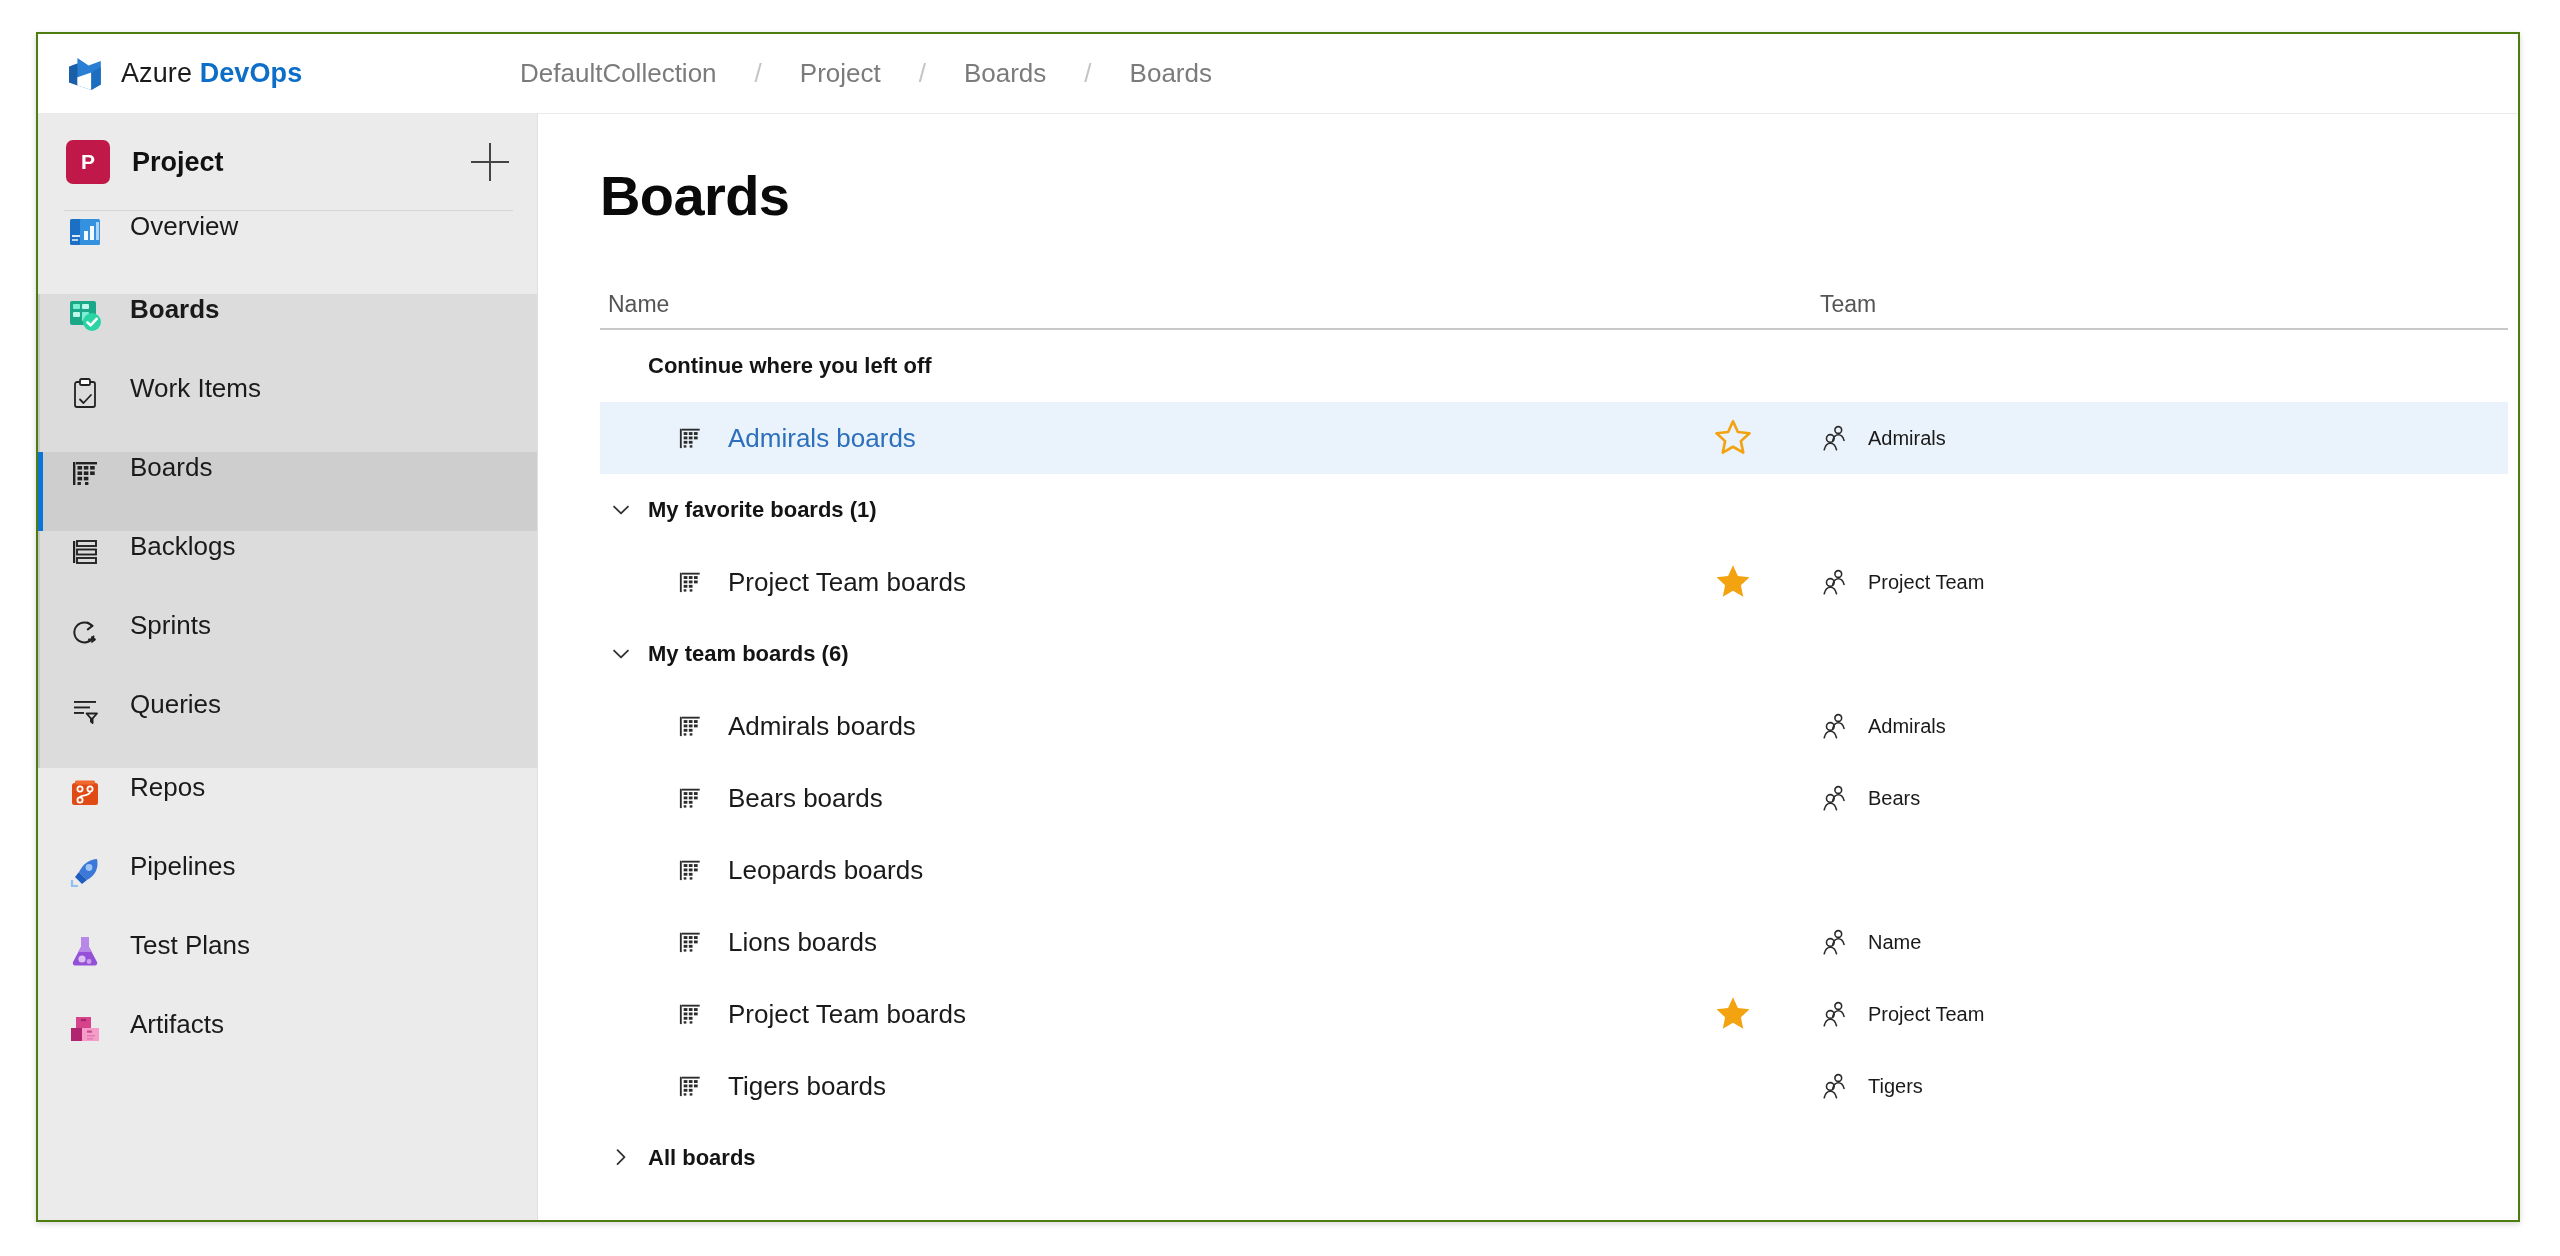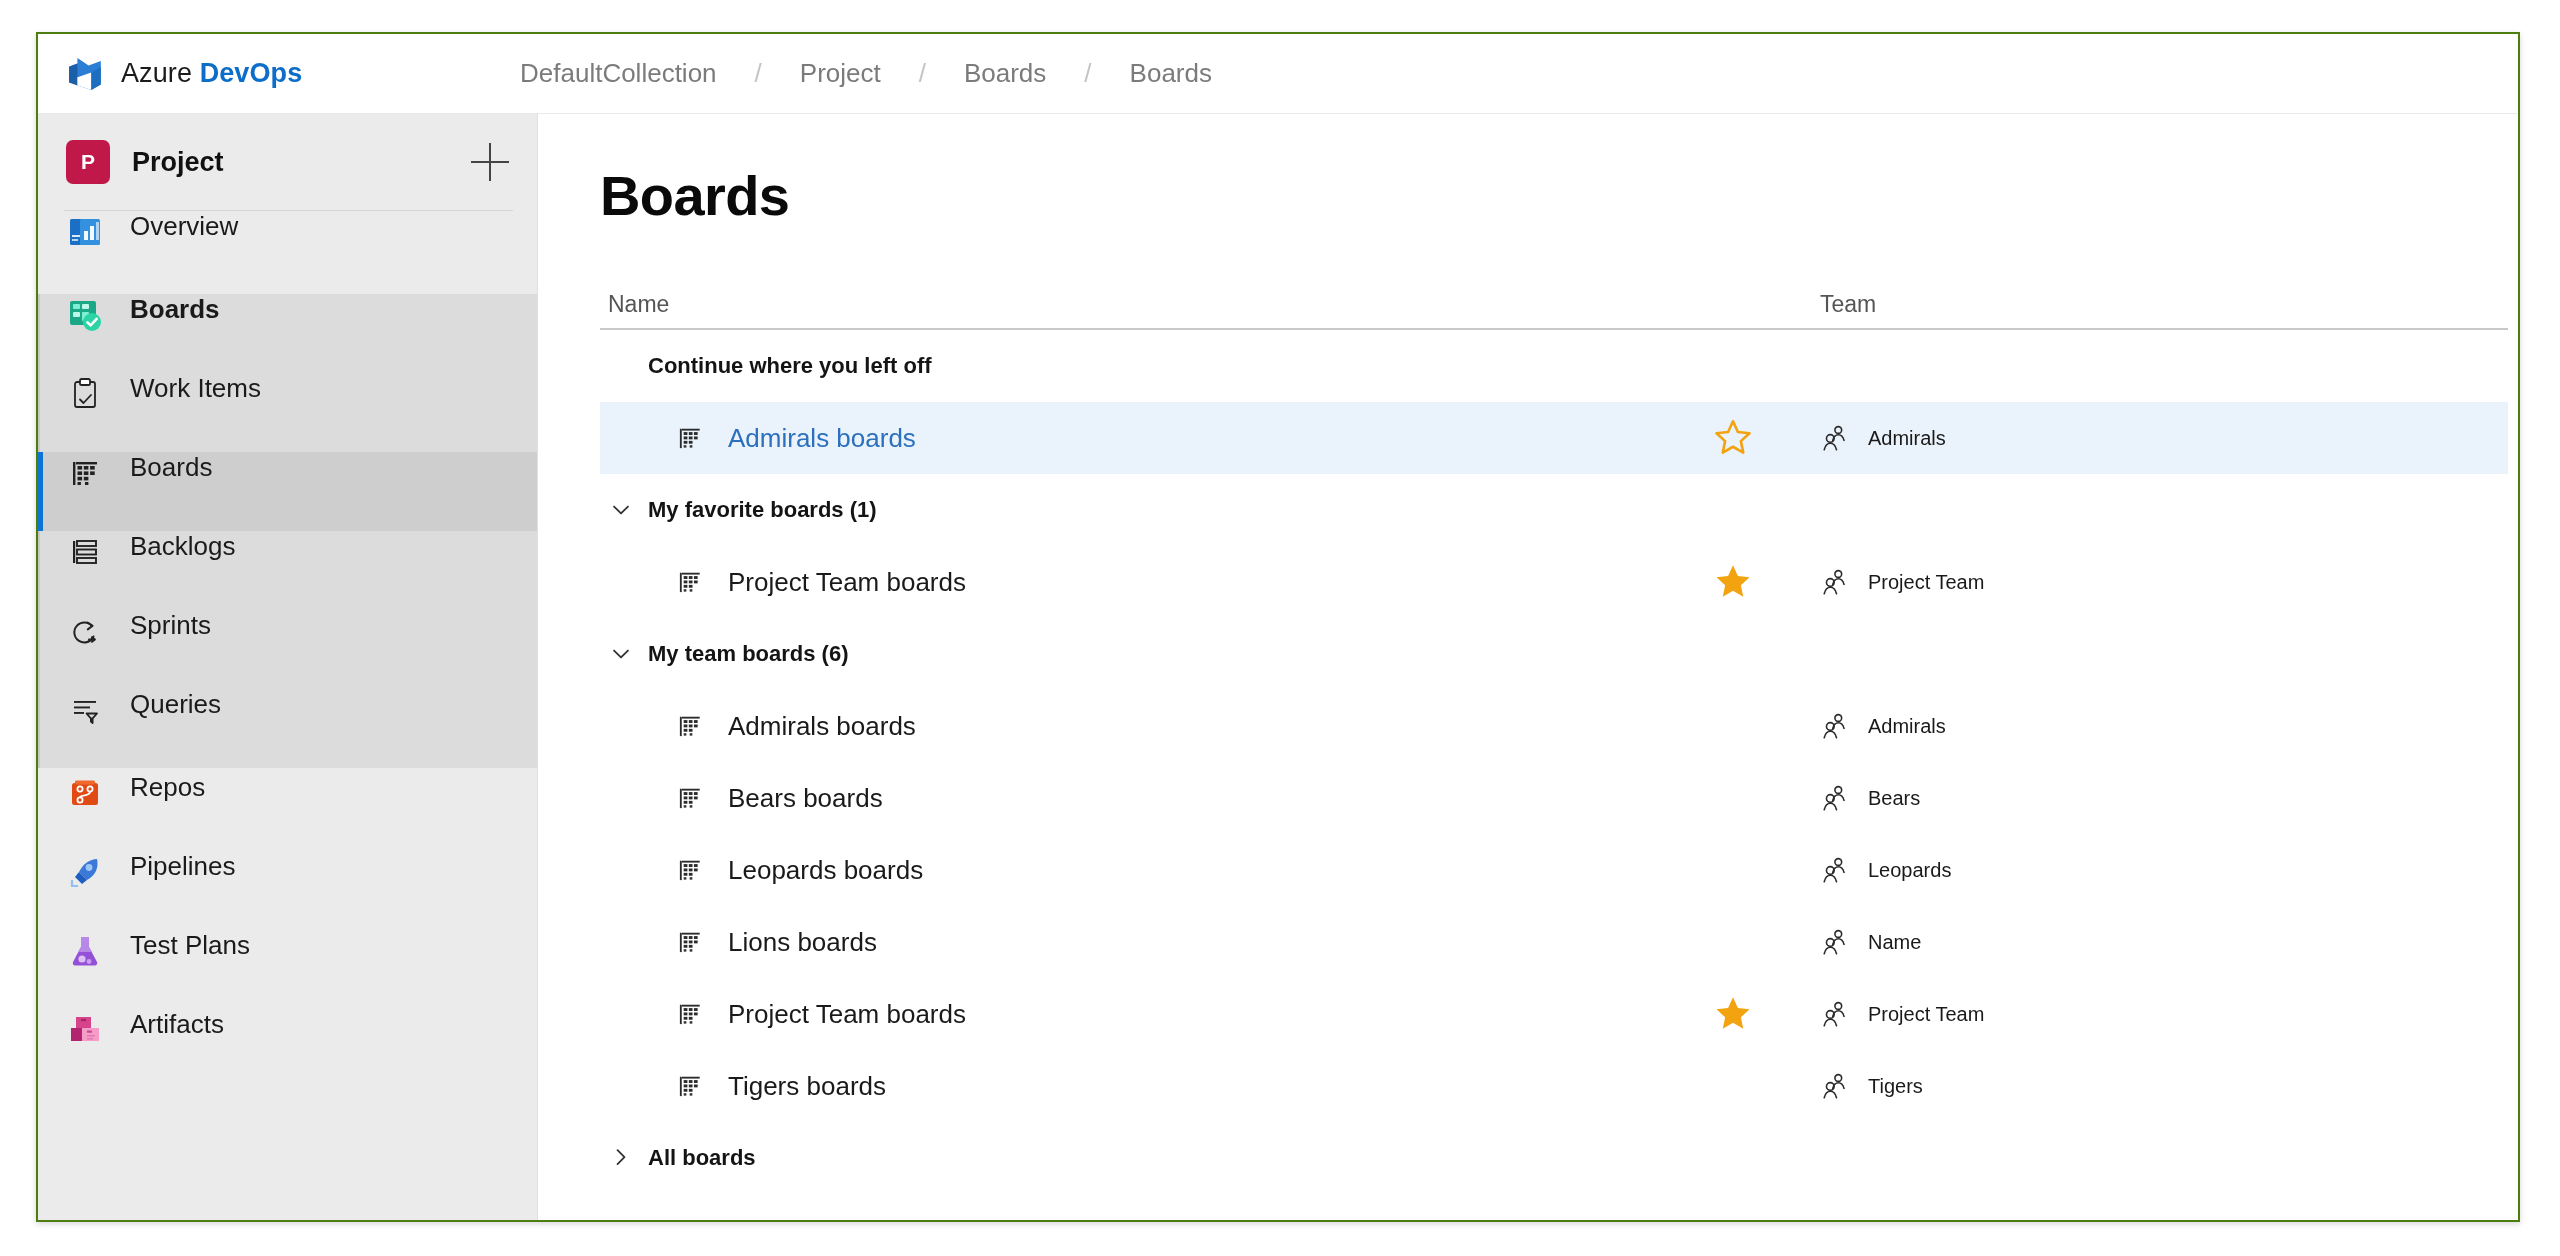--- a/index.html
+++ b/index.html
@@ -640,31 +640,20 @@
     <rect x="23.7" y="17.2" width="4.4" height="3.4" fill="#2b2b2b"></rect>
     <rect x="11.5" y="22.4" width="4.4" height="3.4" fill="#2b2b2b"></rect>
     <rect x="17.6" y="22.4" width="4.4" height="3.4" fill="#2b2b2b"></rect>
     <rect x="11.5" y="27.6" width="3.2" height="2.8" fill="#2b2b2b"></rect>
     <rect x="18.6" y="27.6" width="3.2" height="2.8" fill="#2b2b2b"></rect>
   </svg>
                   </span>
                   <span class="board-name">Leopards boards</span>
                 </div>
                 <div class="col-star"></div>
-                <div class="col-team-cell">
-                  <span class="icon-team">
-                    <svg width="30" height="30" viewBox="0 0 32 32">
-    <circle cx="19.5" cy="7.5" r="3.6" fill="none" stroke="#2b2b2b" stroke-width="1.7"></circle>
-    <path d="M13.6 18.5 C14.6 14.6 17 12.6 19.6 12.6 C22.3 12.6 24.6 14.6 25.6 18.5" fill="none" stroke="#2b2b2b" stroke-width="1.7" stroke-linecap="round"></path>
-    <circle cx="11" cy="16.5" r="4.1" fill="none" stroke="#2b2b2b" stroke-width="1.7"></circle>
-    <path d="M4.5 28.5 C5.6 24 8 21.6 11 21.6 C14.1 21.6 16.5 24 17.6 28.5" fill="none" stroke="#2b2b2b" stroke-width="1.7" stroke-linecap="round"></path>
-  </svg>
-                  </span>
-                  <span class="team-name">Leopards</span>
-                </div>
               </div>
               <div class="row">
                 <div class="col-name">
                   <span class="icon-board">
                     <svg width="32" height="32" viewBox="0 0 38 38">
     <rect x="7" y="8" width="2.2" height="23" fill="#2b2b2b"></rect>
     <rect x="9.5" y="8" width="21" height="2.2" fill="#2b2b2b"></rect>
     <rect x="11.5" y="12" width="4.4" height="3.4" fill="#2b2b2b"></rect>
     <rect x="17.6" y="12" width="4.4" height="3.4" fill="#2b2b2b"></rect>
     <rect x="23.7" y="12" width="4.4" height="3.4" fill="#2b2b2b"></rect>

